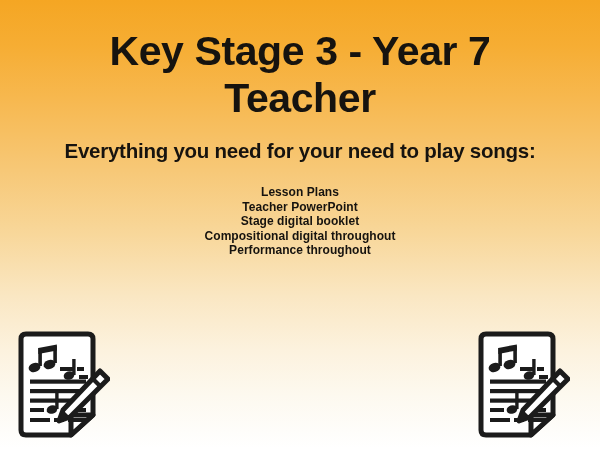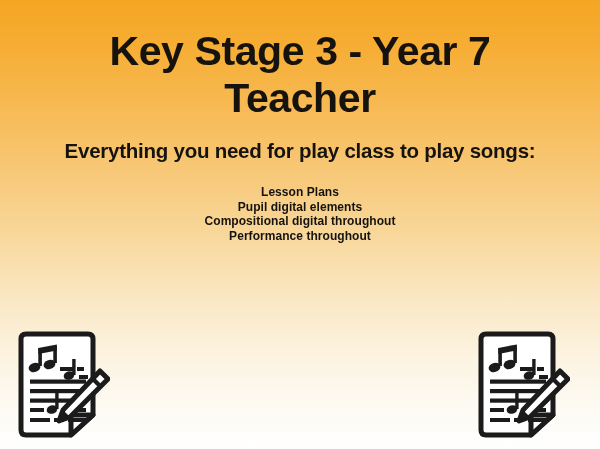--- a/index.html
+++ b/index.html
@@ -97,25 +97,26 @@
 
 <div id="poster">
 
   <div id="text-block">
 
     <h1 class="title">
       <span class="line1">Key Stage 3 - Year 7</span>
       <span class="line2">Teacher</span>
     </h1>
 
-    <p class="subtitle">Everything you need for play class to play songs:</p>
+    <p class="subtitle">Everything you need for your need to play songs:</p>
 
     <ul class="bullet-list">
       <li>Lesson Plans</li>
-      <li>Pupil digital elements</li>
+      <li>Teacher PowerPoint</li>
+      <li>Stage digital booklet</li>
       <li>Compositional digital throughout</li>
       <li>Performance throughout</li>
     </ul>
 
   </div>
 
   <div class="doc-icon" id="icon-left">
     <svg viewBox="0 0 96 112" xmlns="http://www.w3.org/2000/svg">
       <g>
 

